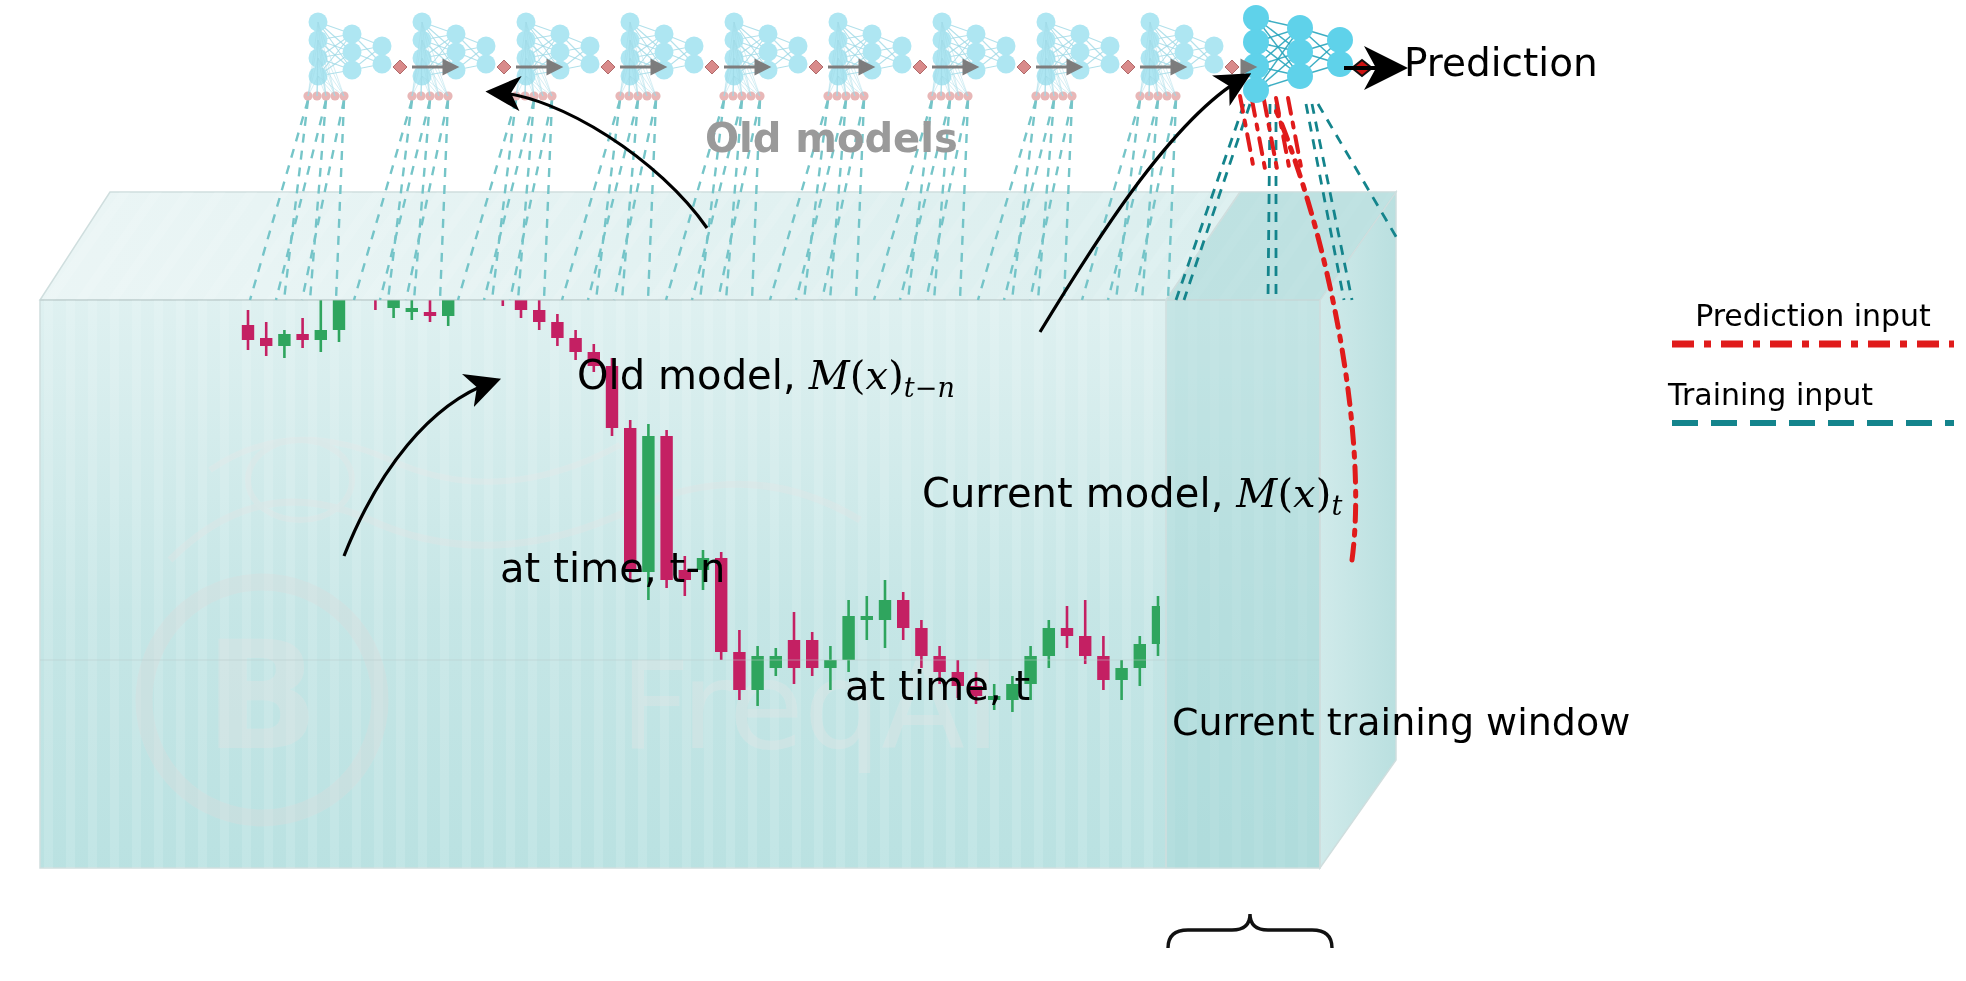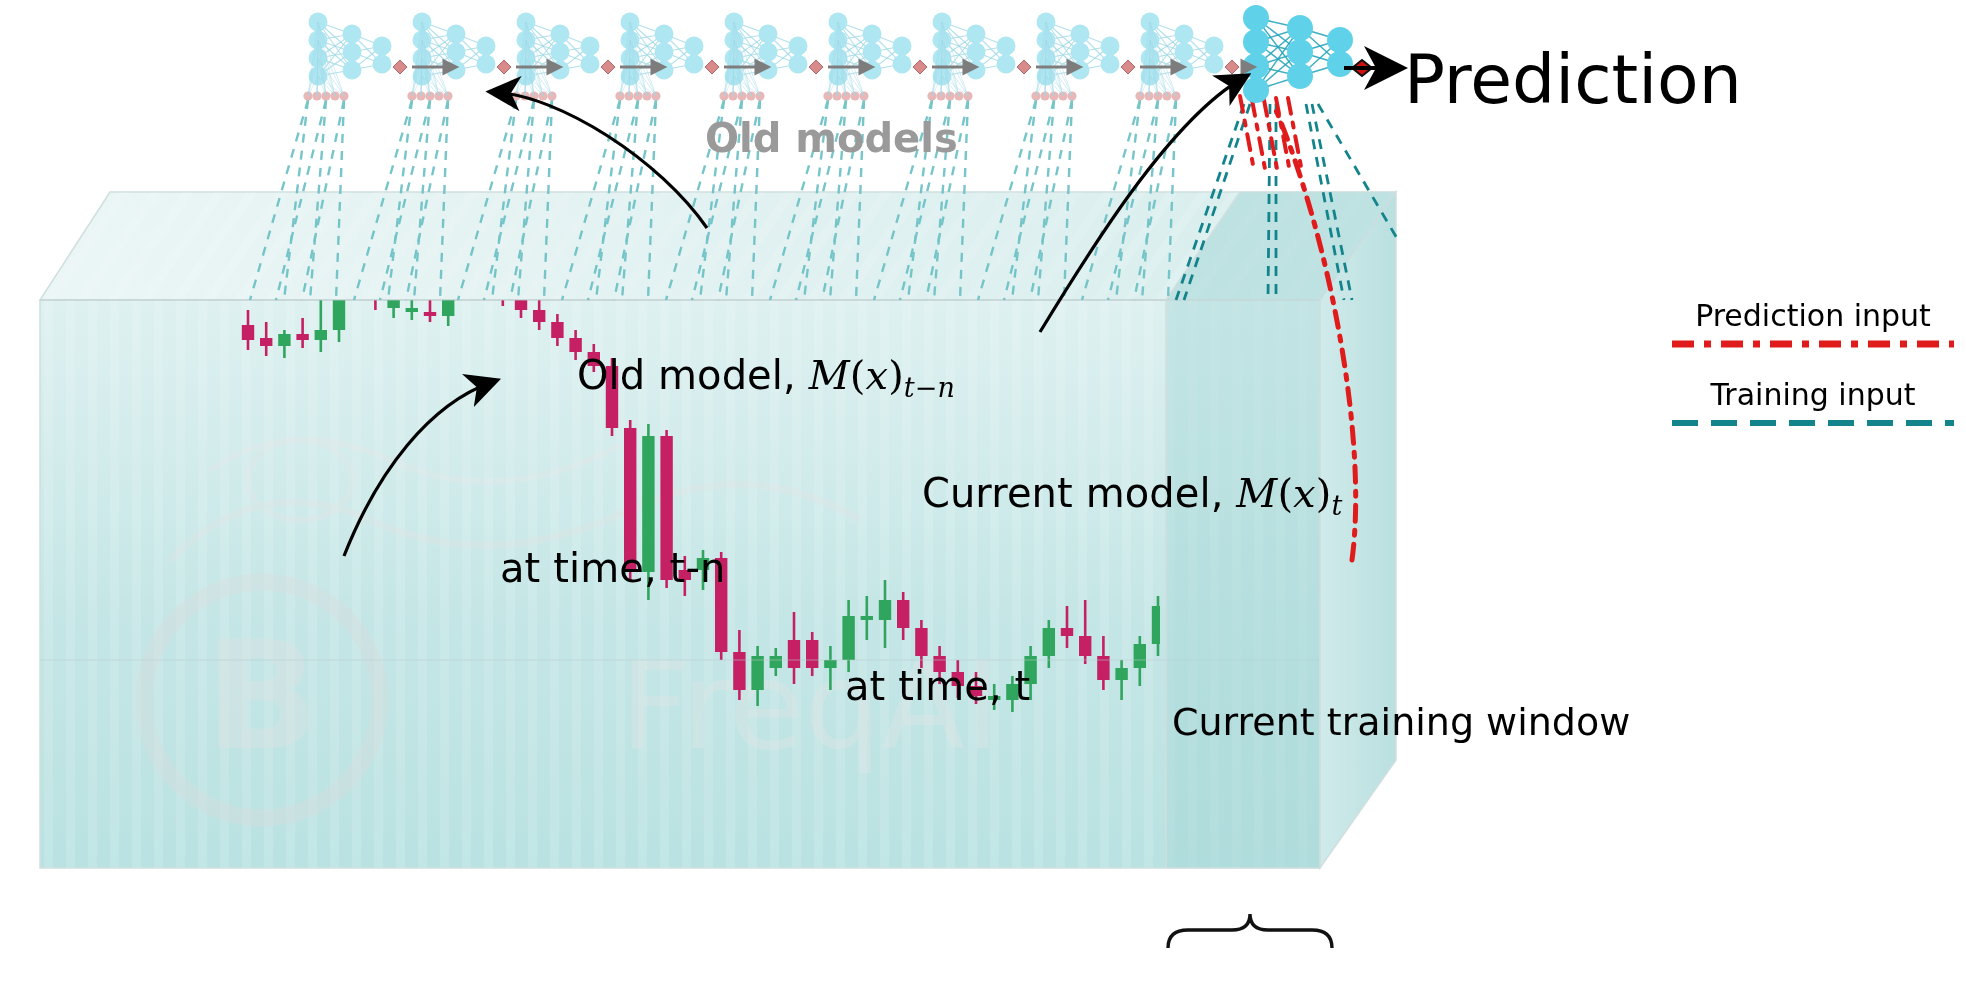--- a/index.html
+++ b/index.html
@@ -3,21 +3,21 @@
 <meta charset="utf-8">
 <style>
   html,body{margin:0;padding:0;background:#ffffff;}
   body{width:1966px;height:981px;font-family:"DejaVu Sans",sans-serif;overflow:hidden;}
   #stage{position:relative;width:1966px;height:981px;background:#fff;}
   svg.layer{position:absolute;left:0;top:0;width:1966px;height:981px;}
   .txt{position:absolute;color:#000;font-family:"DejaVu Sans",sans-serif;white-space:pre;}
   .ann{font-size:40px;line-height:1.18;letter-spacing:.1px;}
   .legend-label{font-size:30px;}
   .oldmodels{font-size:40px;color:#9a9a9a;}
-  .pred{font-size:68px;}
+  .pred{font-size:39px;}
   .ctw{font-size:38px;text-align:right;}
   .mathit{font-family:"DejaVu Serif",serif;font-style:italic;font-size:40px;}
   .mathrm{font-family:"DejaVu Serif",serif;font-style:normal;font-size:40px;}
   .sub{font-family:"DejaVu Serif",serif;font-style:italic;font-size:27px;vertical-align:-0.30em;}
 </style>
 </head>
 <body>
 
 <div id="stage">
 
@@ -867,20 +867,20 @@
   <div class="txt ctw" style="left:1172px; top:700px;">Current training window</div>
 
   <div style="position:absolute; left:1668px; top:298px; width:290px;">
     <div style="margin-bottom:6px;">
       <div class="txt legend-label" style="position:static; text-align:center;">Prediction input</div>
       <svg width="290" height="22">
         <line x1="4" y1="11" x2="286" y2="11" stroke="#e01b1b" stroke-width="7" stroke-dasharray="22 10 7 10" stroke-linecap="butt"></line>
       </svg>
     </div>
     <div style="margin-top:18px;">
-      <div class="txt legend-label" style="position:static; text-align:center;">Training input</div>
+      <div class="txt legend-label" style="position:static; text-align:left;">Training input</div>
       <svg width="290" height="22">
         <line x1="4" y1="11" x2="286" y2="11" stroke="#14848c" stroke-width="6" stroke-dasharray="26 13" stroke-linecap="butt"></line>
       </svg>
     </div>
   </div>
 
 </div>
 
 </body></html>

